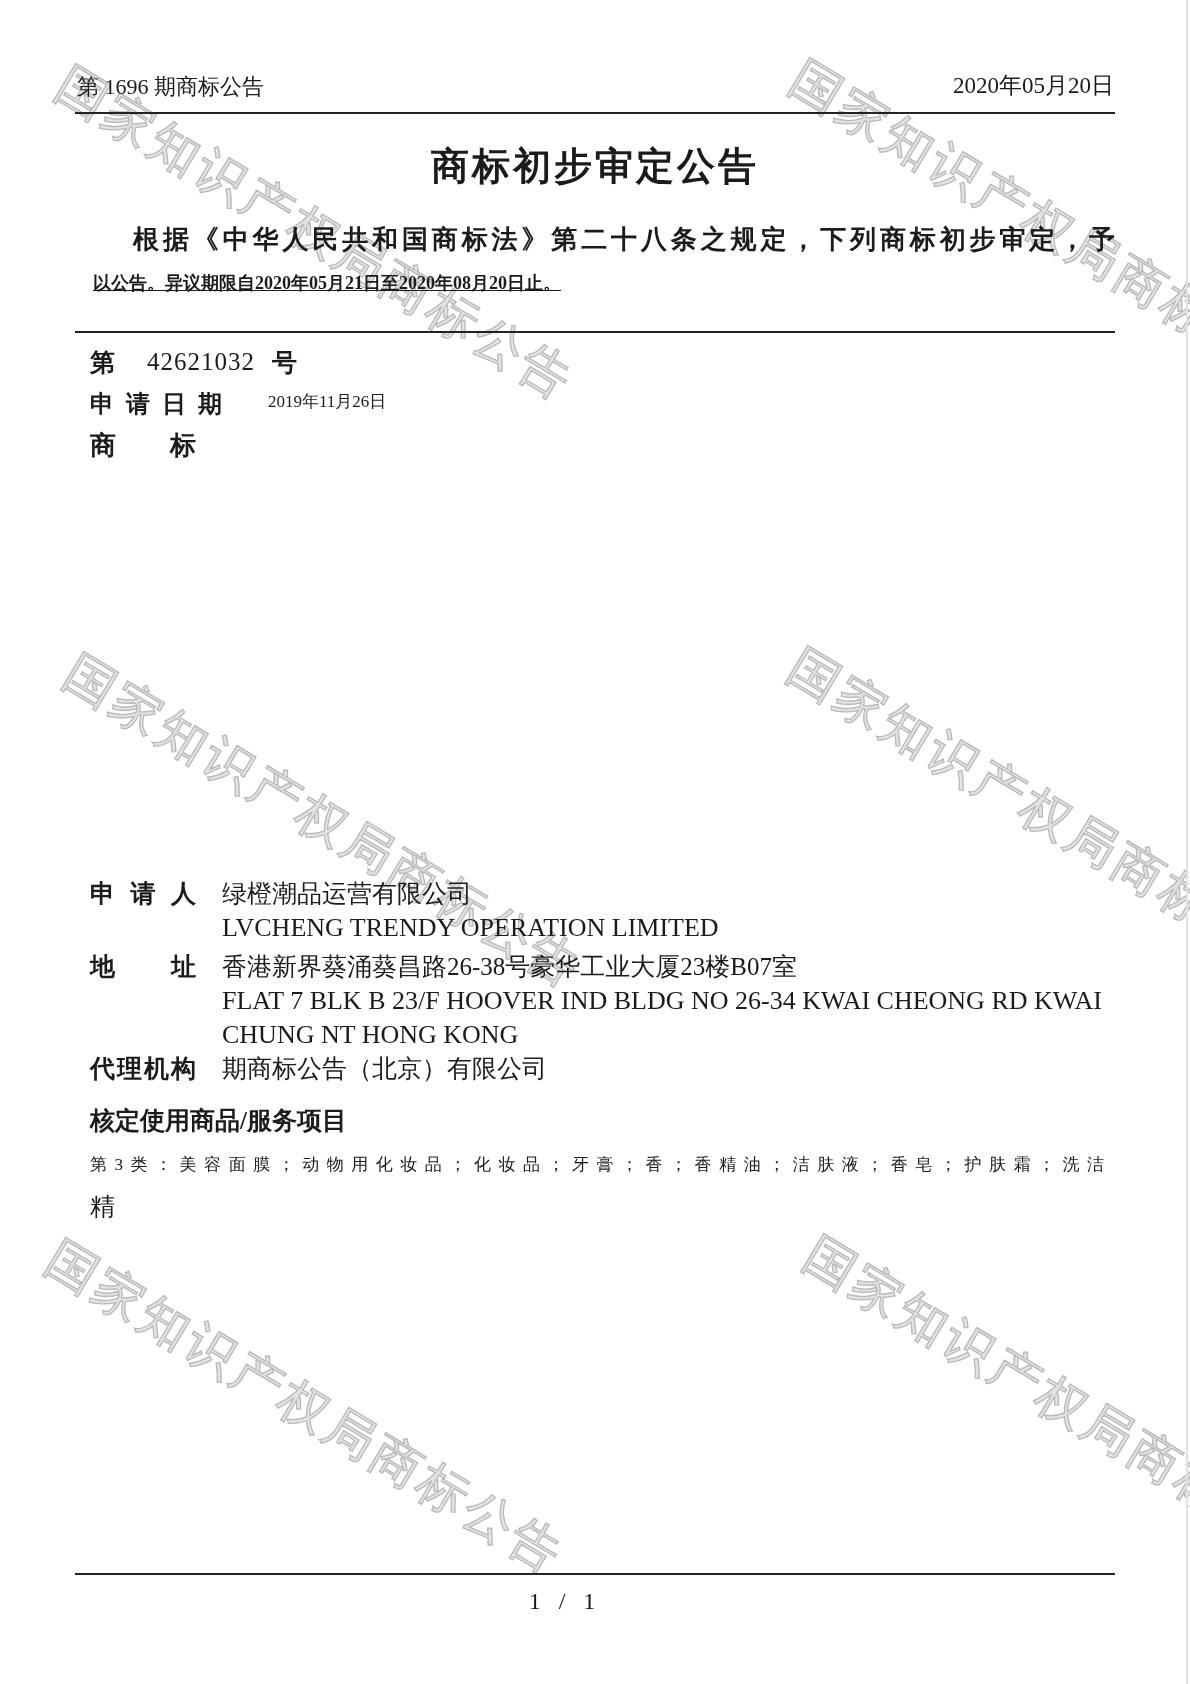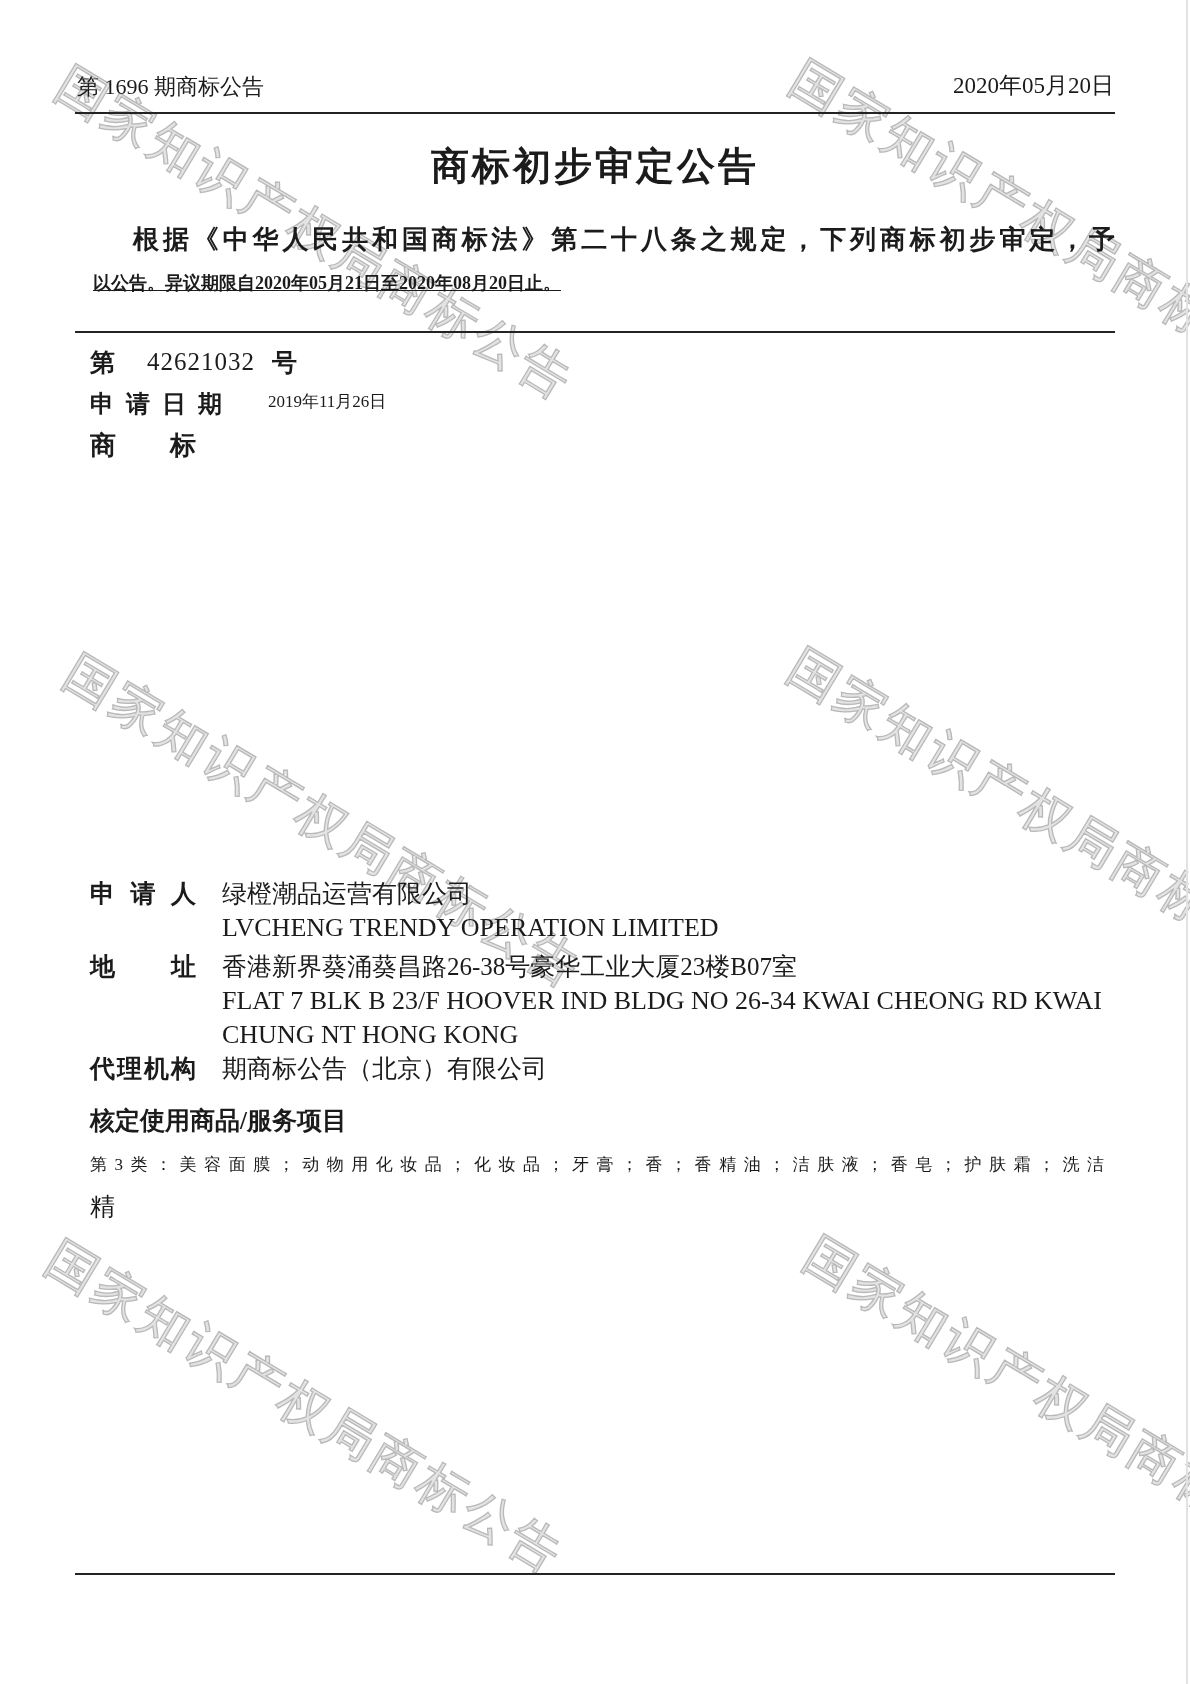--- a/index.html
+++ b/index.html
@@ -113,14 +113,17 @@
   <span class="abs app-value-en r5">CHUNG NT HONG KONG</span>
 
   <span class="abs lbl app-label r6">代理机构</span>
   <span class="abs app-value r6">期商标公告（北京）有限公司</span>
 
   <div class="abs goods-title">核定使用商品/服务项目</div>
   <div class="abs goods-l1">第3类：美容面膜；动物用化妆品；化妆品；牙膏；香；香精油；洁肤液；香皂；护肤霜；洗洁</div>
   <div class="abs goods-l2">精</div>
 
   <div class="rule rule-foot"></div>
+  <div class="pager">
+    <span>1</span><span class="sep">/</span><span>1</span>
+  </div>
 
 </div>
 
 </body></html>

